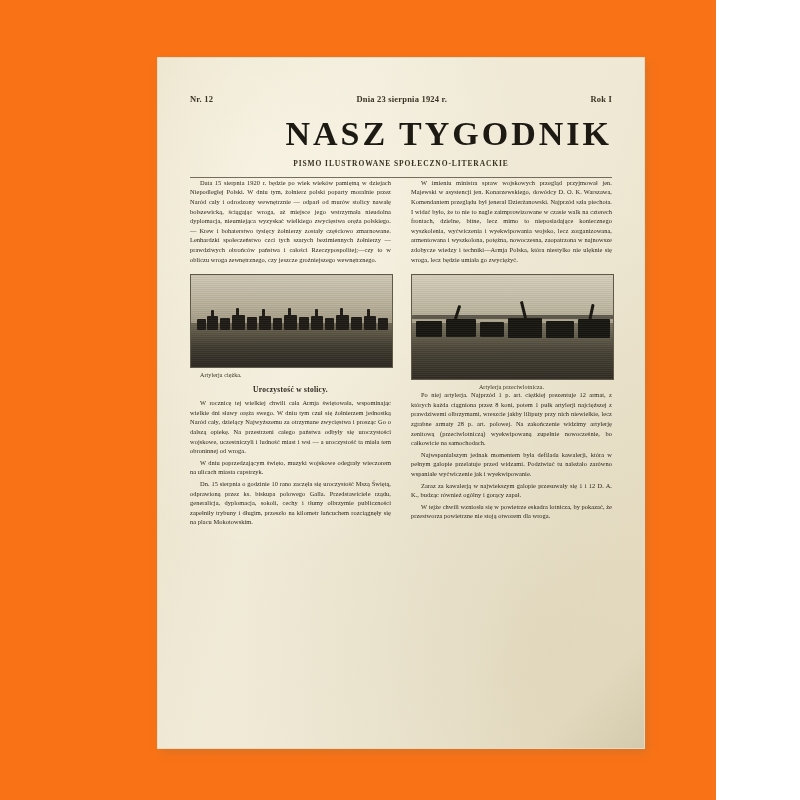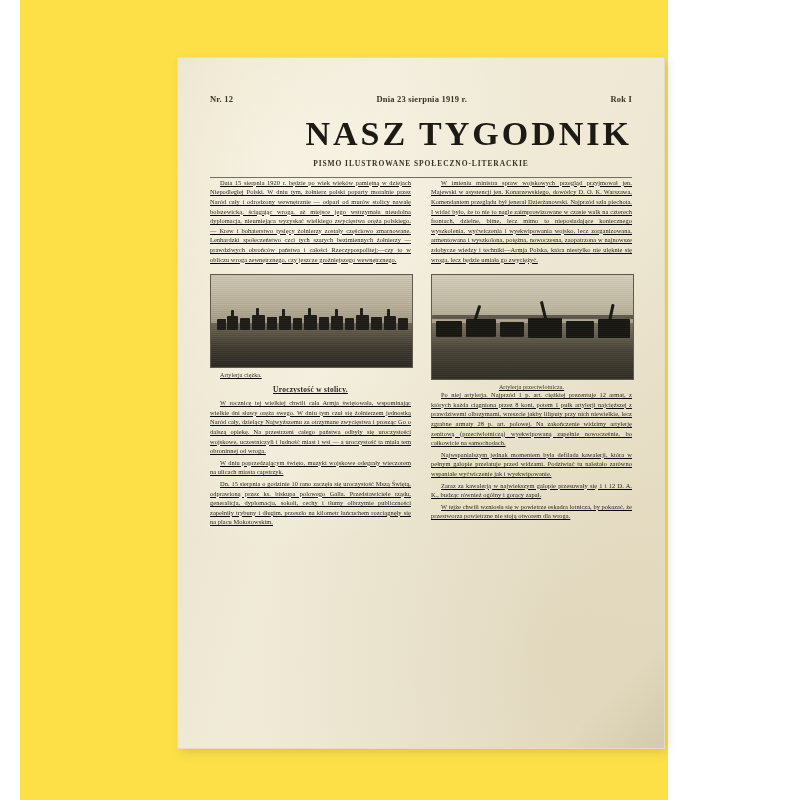--- a/index.html
+++ b/index.html
@@ -8,24 +8,23 @@
   }
   body {
     width: 800px;
     height: 800px;
     background: #ffffff;
     font-family: "Liberation Serif", serif;
     overflow: hidden;
   }
   #page {
     position: relative;
-    width: 648px;
+    width: 716px;
     height: 800px;
-    background: #fde047;
-    margin-left: 20px;
+    background: #f97316;
   }
   
   #sheet {
     position: absolute;
     left: 158px;
     top: 58px;
     width: 486px;
     height: 690px;
     background: #efe9d6;
     box-shadow: 0 0 0 1px #e2dcc8, 3px 4px 9px rgba(120,110,85,0.25);
@@ -106,21 +105,20 @@
     font-size: 12.5px;
     letter-spacing: 0.6px;
     color: #241f16;
     margin-top: 12px;
     margin-bottom: 7px;
   }
 
   .cols {
     display: flex;
     gap: 20px;
-    text-decoration: underline;
   }
   .col {
     width: 204px;
     position: relative;
   }
   p.body {
     margin: 0;
     font-size: 6.4px;
     line-height: 1.5;
     text-align: justify;
@@ -200,21 +198,21 @@
 <div id="page">
   <div id="sheet">
     <div class="tone1"></div>
     <div class="tone2"></div>
     <div class="corner"></div>
 
     <div class="content">
 
       <div class="masthead-line">
         <span class="issue">Nr. 12</span>
-        <span class="date">Dnia 23 sierpnia 1919 r.</span>
+        <span class="date">Dnia 23 sierpnia 1924 r.</span>
         <span class="year">Rok I</span>
       </div>
 
       <div class="title">NASZ TYGODNIK</div>
       <div class="subtitle">PISMO ILUSTROWANE SPOŁECZNO-LITERACKIE</div>
       <div class="rule"></div>
 
 
       <div class="cols">
 

